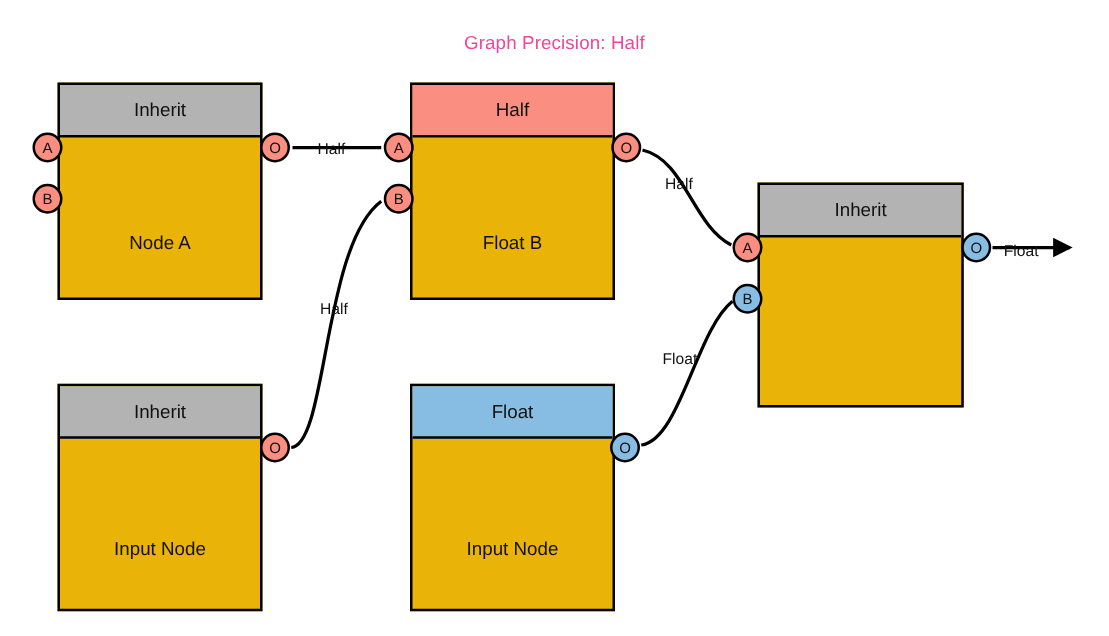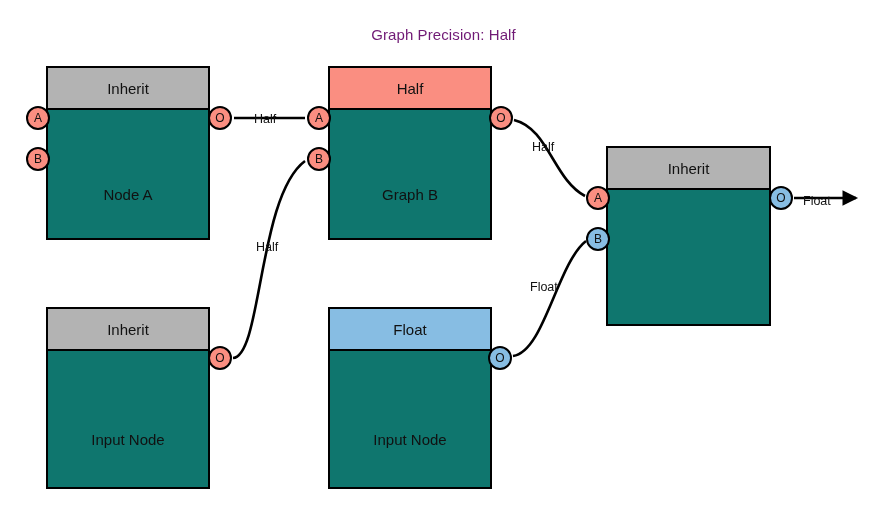--- a/index.html
+++ b/index.html
@@ -22,28 +22,28 @@
     width: 887px;
     height: 509px;
   }
   .diagram-title {
     position: absolute;
     left: 0;
     top: 26px;
     width: 887px;
     text-align: center;
     font-size: 15px;
-    color: #701a75;
+    color: #ec4899;
     letter-spacing: 0.1px;
   }
   .node {
     position: absolute;
     box-sizing: border-box;
     border: 2.5px solid #000000;
-    background: #0f766e;
+    background: #eab308;
   }
   .node-header {
     box-sizing: border-box;
     height: 42px;
     border-bottom: 2.5px solid #000000;
     display: flex;
     align-items: center;
     justify-content: center;
     font-size: 15px;
     color: #111111;
@@ -109,21 +109,21 @@
 <div id="nodes-layer">
     <div class="node" style="left: 46px; top: 66px; width: 164px; height: 174px;">
       <div class="node-header" style="background: rgb(179, 179, 179);">Inherit</div>
       <div class="node-body">Node A</div>
     </div>
     <div class="port" style="left: 26px; top: 106px; background: rgb(250, 142, 129);">A</div>
     <div class="port" style="left: 26px; top: 147px; background: rgb(250, 142, 129);">B</div>
     <div class="port" style="left: 208px; top: 106px; background: rgb(250, 142, 129);">O</div>
     <div class="node" style="left: 328px; top: 66px; width: 164px; height: 174px;">
       <div class="node-header" style="background: rgb(250, 142, 129);">Half</div>
-      <div class="node-body">Graph B</div>
+      <div class="node-body">Float B</div>
     </div>
     <div class="port" style="left: 307px; top: 106px; background: rgb(250, 142, 129);">A</div>
     <div class="port" style="left: 307px; top: 147px; background: rgb(250, 142, 129);">B</div>
     <div class="port" style="left: 489px; top: 106px; background: rgb(250, 142, 129);">O</div>
     <div class="node" style="left: 606px; top: 146px; width: 165px; height: 180px;">
       <div class="node-header" style="background: rgb(179, 179, 179);">Inherit</div>
     </div>
     <div class="port" style="left: 586px; top: 186px; background: rgb(250, 142, 129);">A</div>
     <div class="port" style="left: 586px; top: 227px; background: rgb(135, 189, 227);">B</div>
     <div class="port" style="left: 769px; top: 186px; background: rgb(135, 189, 227);">O</div>

